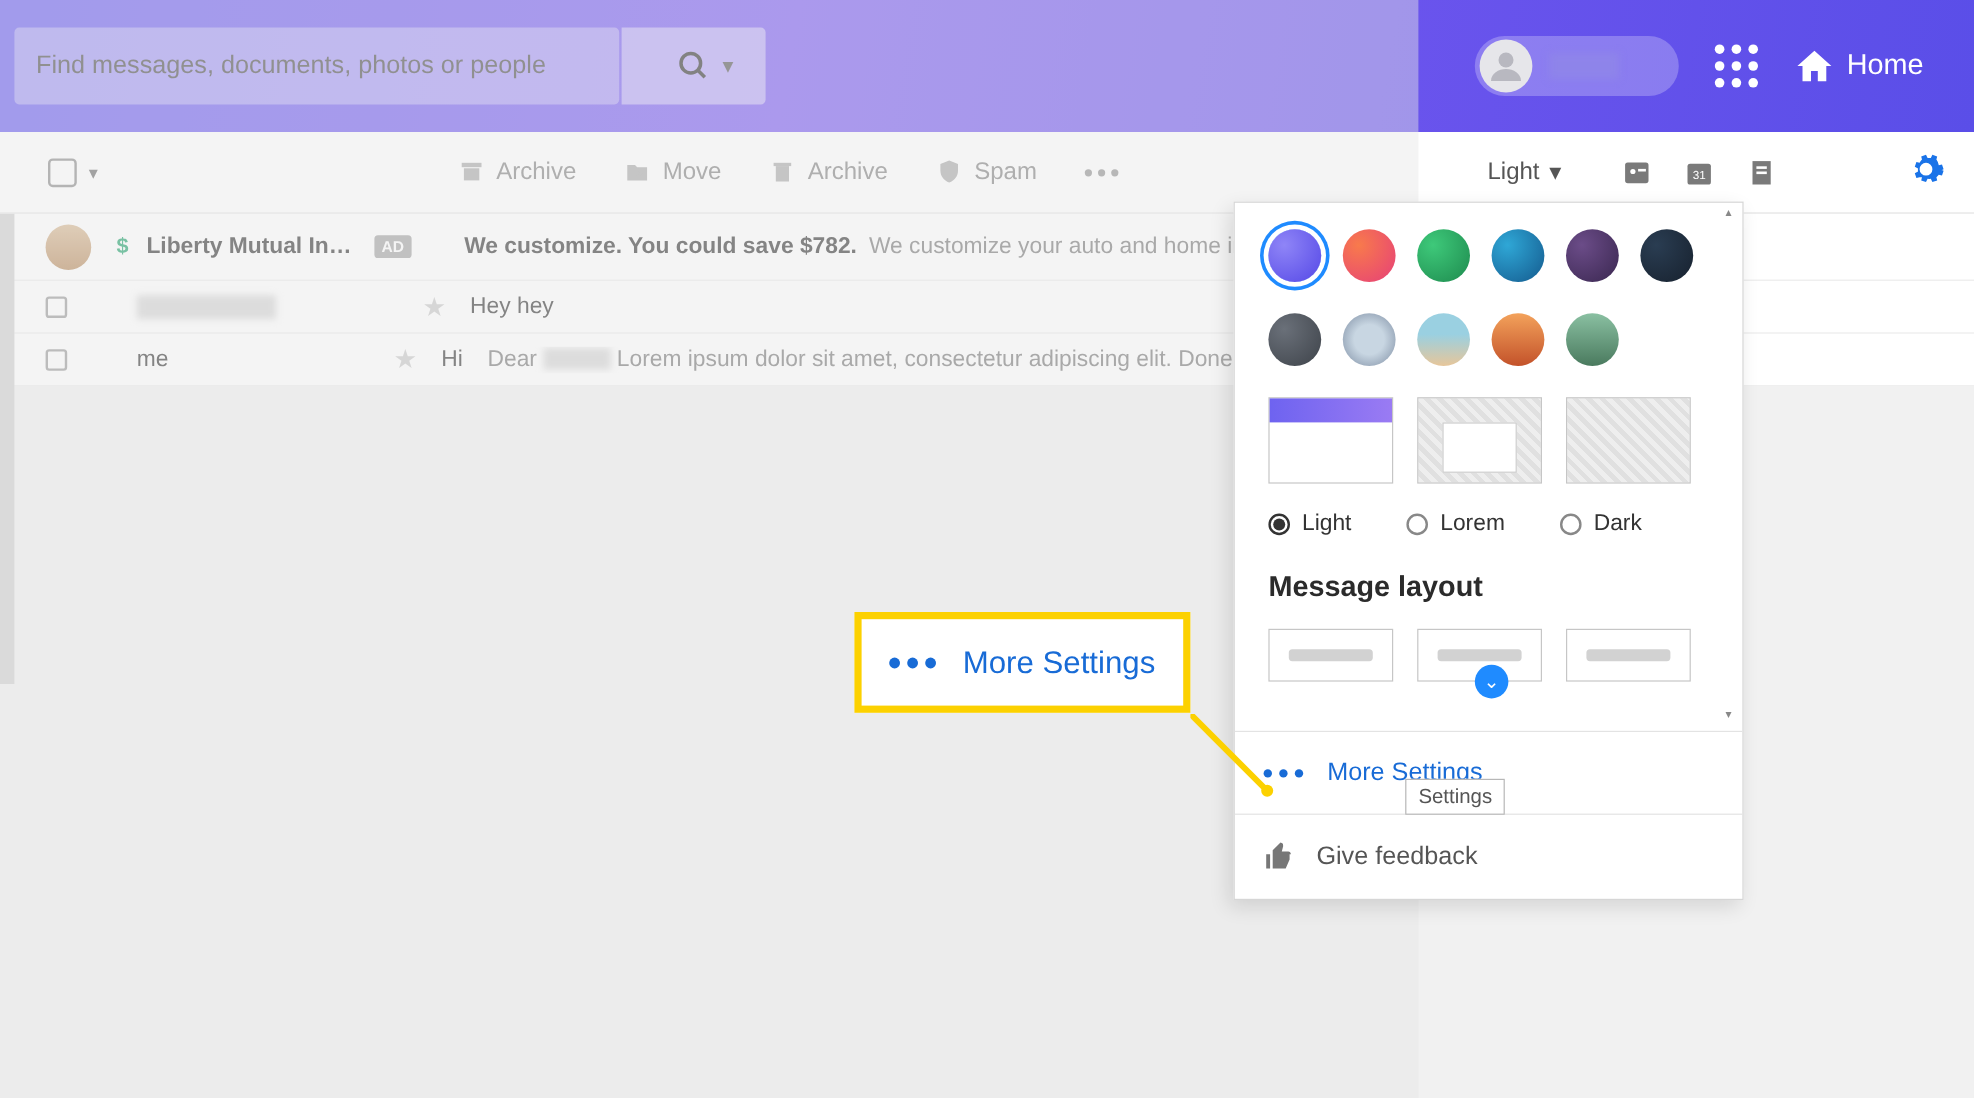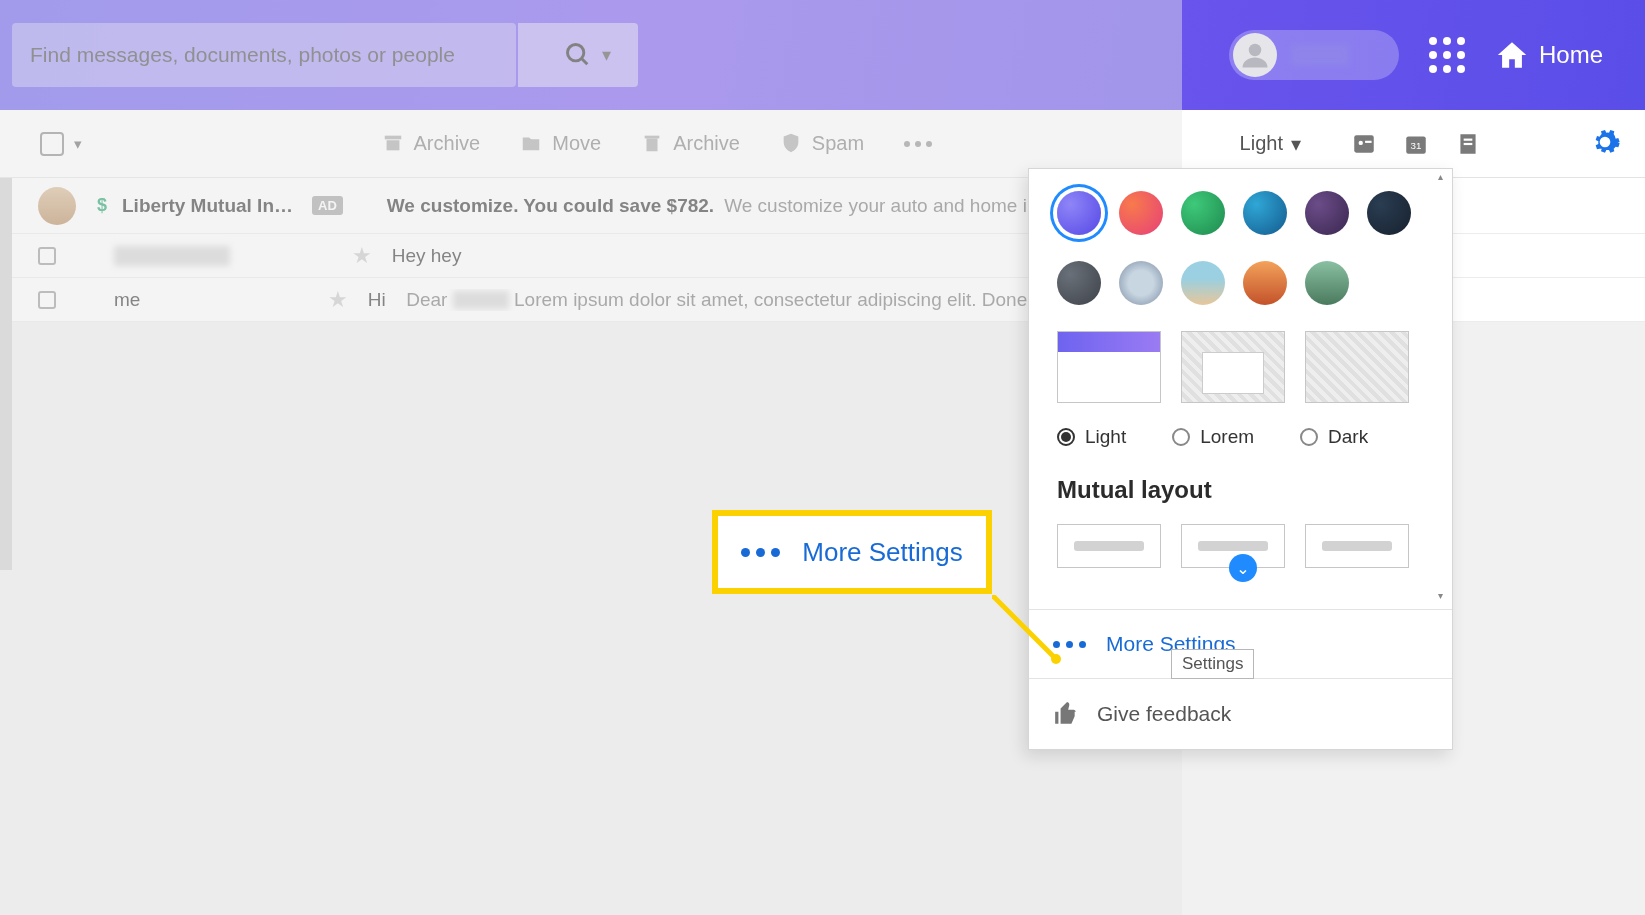--- a/index.html
+++ b/index.html
@@ -420,21 +420,21 @@
       <label>
           <span class="r-outer"></span>
           <span>Lorem</span>
         </label>
       <label>
           <span class="r-outer"></span>
           <span>Dark</span>
         </label>
     </div>
 
-    <div class="sec-title">Mutual layout</div>
+    <div class="sec-title">Message layout</div>
     <div class="layout-row">
       <div class="layout-card">
           <div class="bar"></div>
         </div>
       <div class="layout-card">
           <div class="bar"></div>
         </div>
       <div class="layout-card">
           <div class="bar"></div>
         </div>

